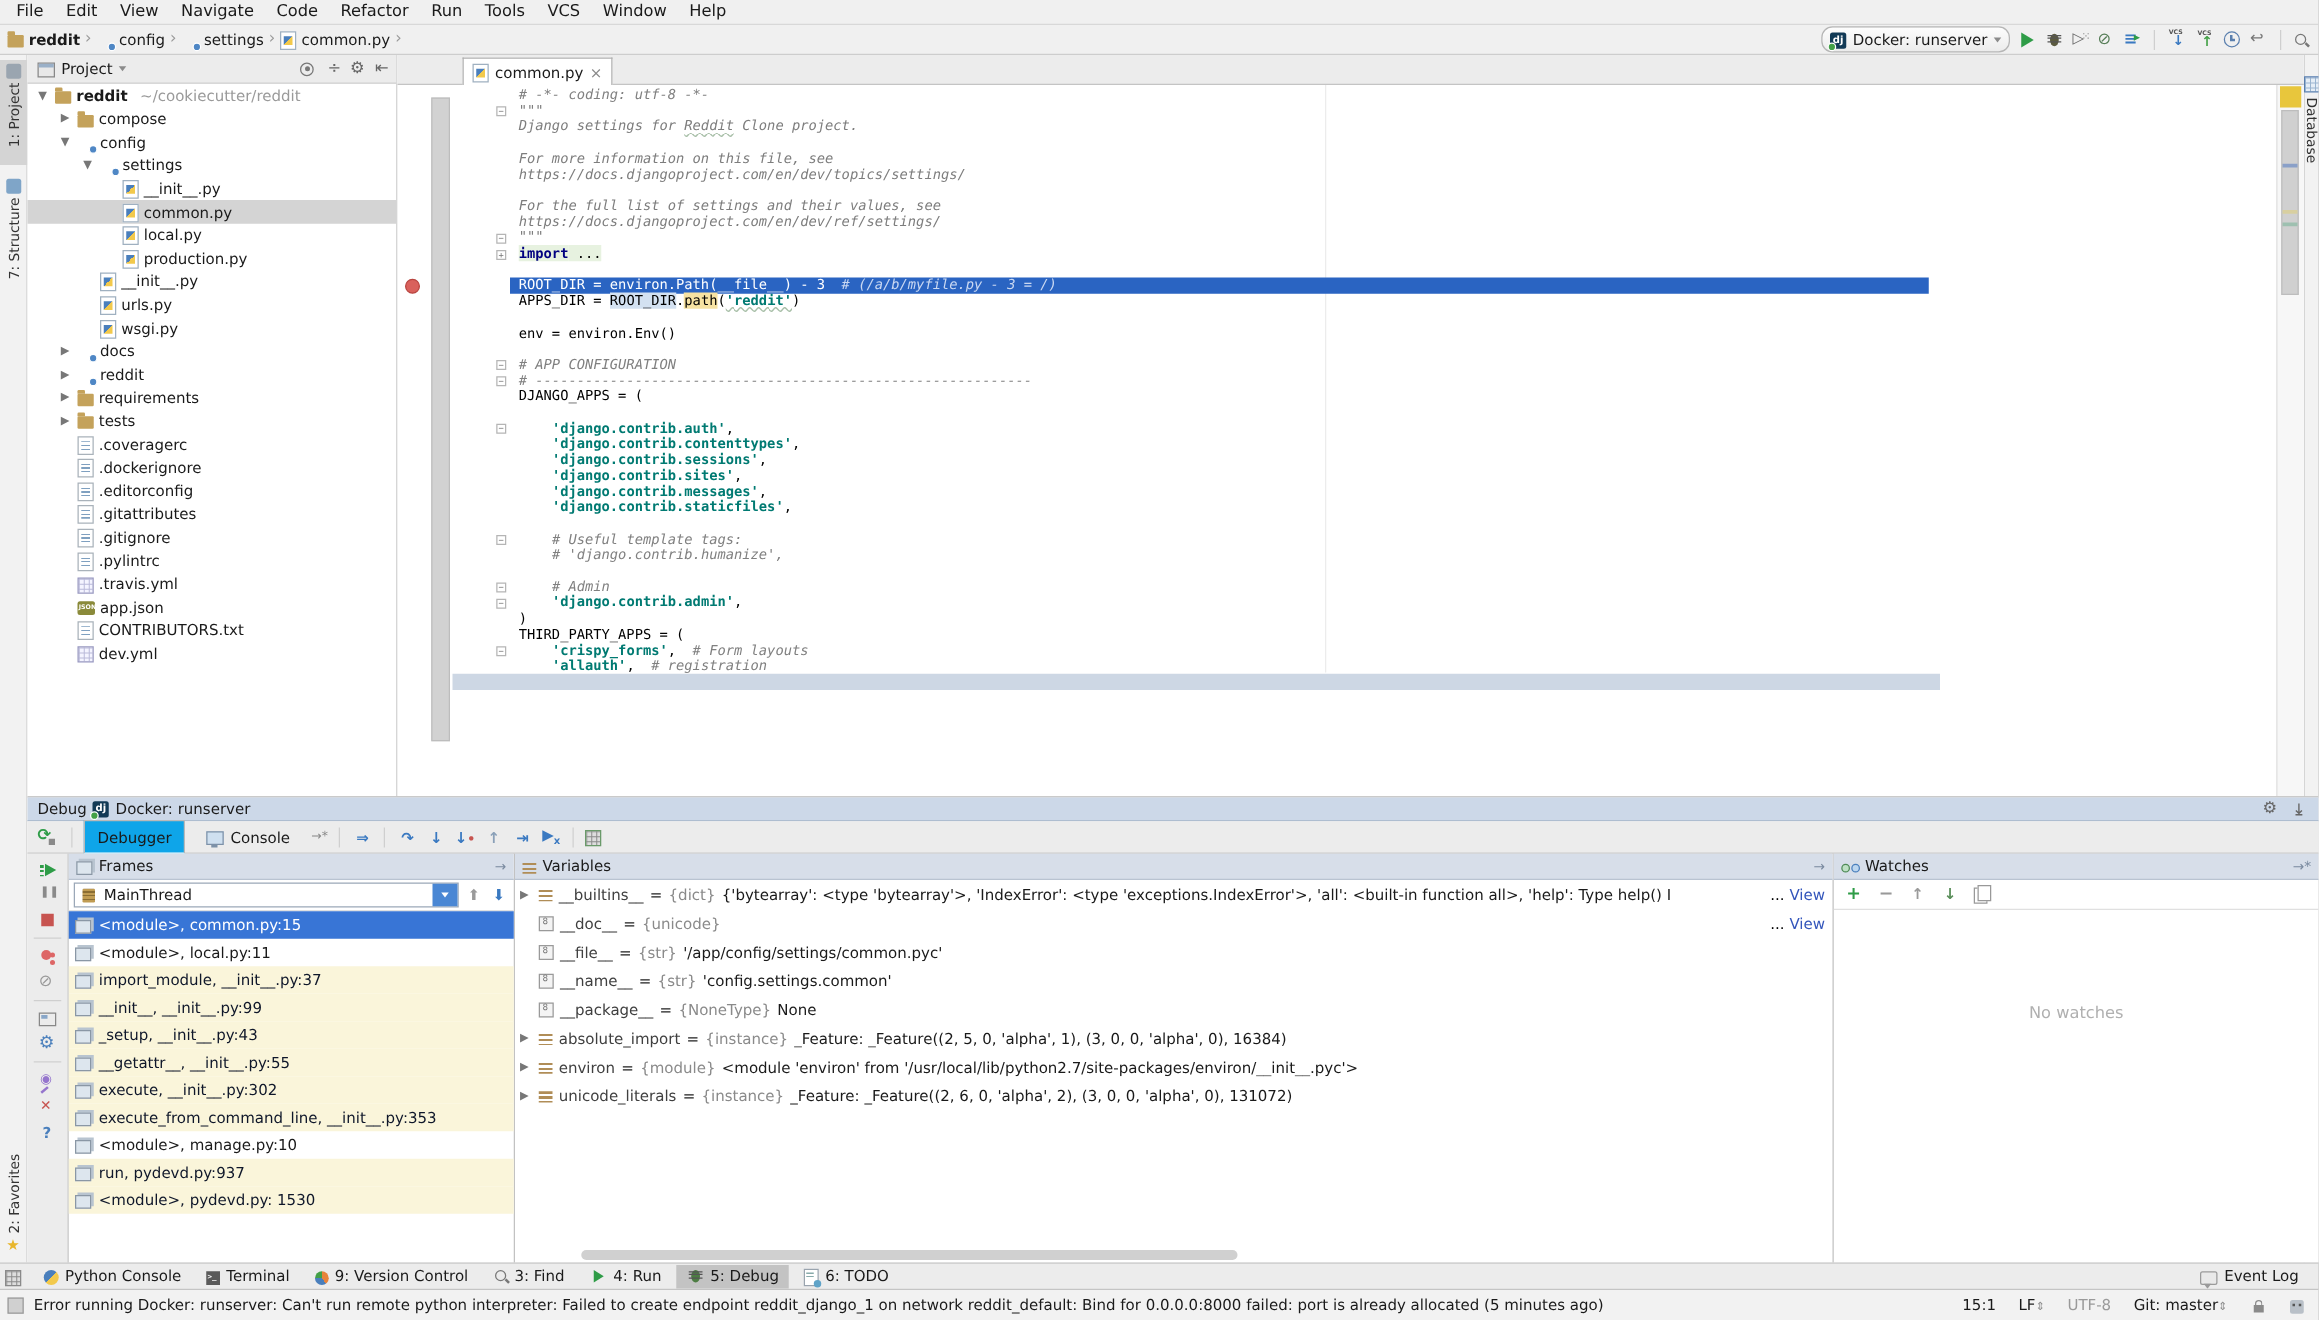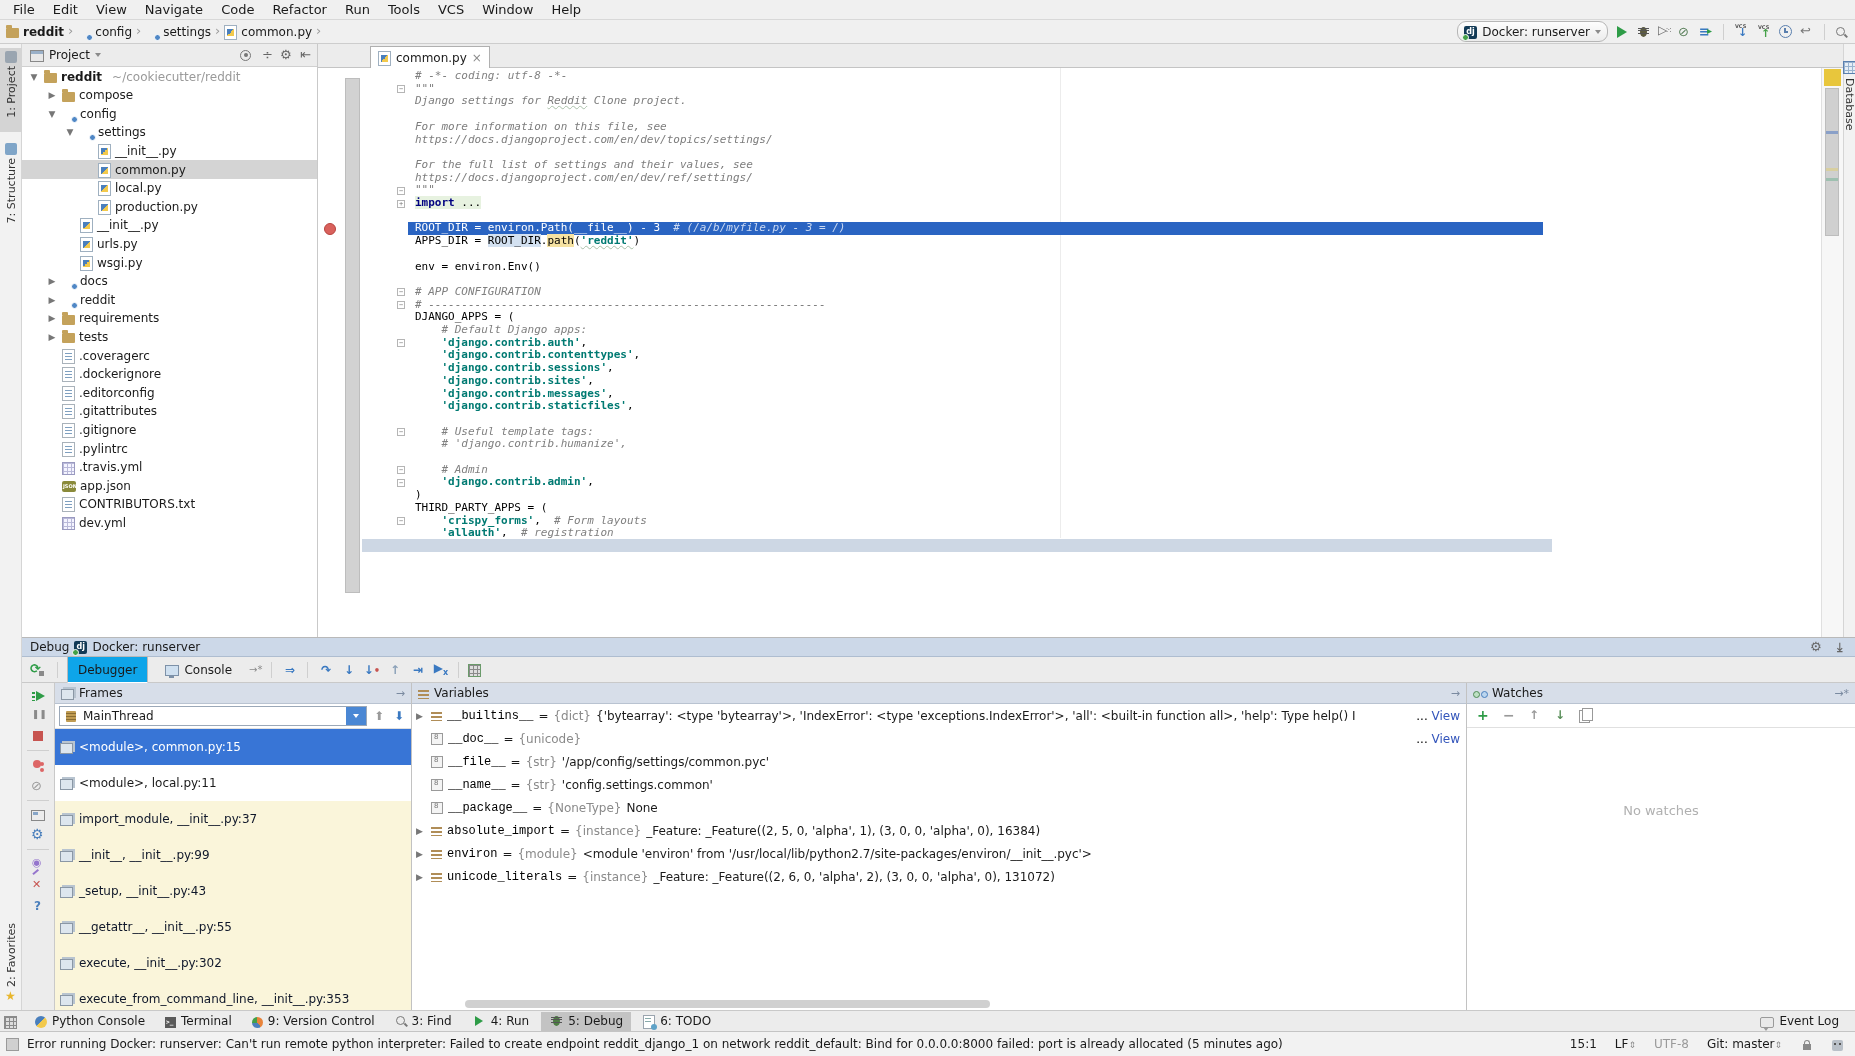--- a/index.html
+++ b/index.html
@@ -177,27 +177,27 @@
   .dbg-ltools{position:absolute;left:0;top:0;width:33px;height:100%;background:#ececec;border-right:1px solid #c9c9c9;box-sizing:border-box;display:flex;flex-direction:column;align-items:center;gap:7px;padding-top:6px;}
   .lsep{width:22px;height:1px;background:#cfcfcf;}
   .pane-header{height:21px;background:#d7dee9;border-bottom:1px solid #b9c3d1;box-sizing:border-box;display:flex;align-items:center;gap:5px;padding:0 6px;font-size:12px;}
   .pane-header .parr{margin-left:auto;color:#7a8aa0;font-size:11px;}
   .frames{position:absolute;left:33px;top:0;width:357px;height:100%;border-right:1px solid #c2c2c2;box-sizing:border-box;}
   .threadrow{height:25px;display:flex;align-items:center;gap:4px;padding:2px 4px;border-bottom:1px solid #e0e0e0;box-sizing:border-box;}
   .threadcombo{flex:1;height:20px;border:1px solid #9ba8b8;background:#fff;display:flex;align-items:center;gap:5px;padding-left:4px;box-sizing:border-box;}
   .threadcombo .btn{margin-left:auto;width:20px;height:18px;background:#4a87d4;display:flex;align-items:center;justify-content:center;}
   .threadcombo .btn .caret{border-top-color:#fff;}
   .flist{position:relative;}
-  .frow{height:36px;display:flex;align-items:center;gap:6px;padding-left:5px;white-space:nowrap;overflow:hidden;font-size:12px;}
+  .frow{height:22px;display:flex;align-items:center;gap:6px;padding-left:5px;white-space:nowrap;overflow:hidden;font-size:12px;}
   .frow.selected{background:#3875d6;color:#fff;}
   .frow.lib{background:#faf5da;color:#0f172a;}
   .vars{position:absolute;left:390px;top:0;width:1055px;height:100%;border-right:1px solid #c2c2c2;box-sizing:border-box;}
   .vrow{height:23px;display:flex;align-items:center;gap:5px;padding:0 6px 0 4px;white-space:nowrap;font-size:12px;}
   .vexp{width:10px;color:#777;font-size:9px;flex:none;}
-  .vname{color:#000000;font-family:Liberation Mono, monospace;}
+  .vname{color:#404040;}
   .vtype{color:#8a8a8a;}
   .vval{overflow:hidden;text-overflow:clip;flex:0 1 auto;}
   .vview{margin-left:auto;flex:none;color:#000;}
   .vview .lnk{color:#3355bb;}
   .hscroll{position:absolute;left:53px;bottom:3px;width:525px;height:8px;background:#d0d0d0;border-radius:4px;}
   .watches{position:absolute;left:1445px;top:0;width:388px;height:100%;}
   .wtools{height:24px;border-bottom:1px solid #e0e0e0;display:flex;align-items:center;gap:12px;padding:0 8px;box-sizing:border-box;}
   .wempty{position:absolute;left:0;top:120px;width:100%;text-align:center;color:#b0b0b0;font-size:13px;}
   
   .twbar{left:0;top:1010px;width:1855px;height:21px;background:#ececec;border-top:1px solid #c9c9c9;box-sizing:border-box;display:flex;align-items:center;padding:0 8px 0 4px;gap:4px;}
@@ -471,21 +471,20 @@
         <div class="cl" style="top: 129px;"><span class="foldm">+</span><span class="ct"><span class="c-kw fb">import</span><span class="c-pl fb"> ...</span></span></div>
         <div class="cl" style="top: 141.7px;"><span class="ct"></span></div>
         <div class="cl" style="top: 154.4px;"><div class="execbg"></div><span class="bp"></span><span class="ct"><span class="c-xc">ROOT_DIR = environ.Path(__file__) - 3  </span><span class="c-xm"># (/a/b/myfile.py - 3 = /)</span></span></div>
         <div class="cl" style="top: 167.1px;"><span class="ct"><span class="c-pl">APPS_DIR = </span><span class="c-pl hlr">ROOT_DIR</span><span class="c-pl">.</span><span class="c-pl hlw">path</span><span class="c-pl">(</span><span class="c-str typo">'reddit'</span><span class="c-pl">)</span></span></div>
         <div class="cl" style="top: 179.8px;"><span class="ct"></span></div>
         <div class="cl" style="top: 192.5px;"><span class="ct"><span class="c-pl">env = environ.Env()</span></span></div>
         <div class="cl" style="top: 205.2px;"><span class="ct"></span></div>
         <div class="cl" style="top: 217.9px;"><span class="foldm">−</span><span class="ct"><span class="c-cm"># APP CONFIGURATION</span></span></div>
         <div class="cl" style="top: 230.6px;"><span class="foldm">−</span><span class="ct"><span class="c-cm"># ------------------------------------------------------------</span></span></div>
         <div class="cl" style="top: 243.3px;"><span class="ct"><span class="c-pl">DJANGO_APPS = (</span></span></div>
-        <div class="cl" style="top: 256px;"><span class="ct"><span class="c-pl">    </span><span class="c-cm"># Default Django apps:</span></span></div>
         <div class="cl" style="top: 268.7px;"><span class="foldm">−</span><span class="ct"><span class="c-pl">    </span><span class="c-str">'django.contrib.auth'</span><span class="c-pl">,</span></span></div>
         <div class="cl" style="top: 281.4px;"><span class="ct"><span class="c-pl">    </span><span class="c-str">'django.contrib.contenttypes'</span><span class="c-pl">,</span></span></div>
         <div class="cl" style="top: 294.1px;"><span class="ct"><span class="c-pl">    </span><span class="c-str">'django.contrib.sessions'</span><span class="c-pl">,</span></span></div>
         <div class="cl" style="top: 306.8px;"><span class="ct"><span class="c-pl">    </span><span class="c-str">'django.contrib.sites'</span><span class="c-pl">,</span></span></div>
         <div class="cl" style="top: 319.5px;"><span class="ct"><span class="c-pl">    </span><span class="c-str">'django.contrib.messages'</span><span class="c-pl">,</span></span></div>
         <div class="cl" style="top: 332.2px;"><span class="ct"><span class="c-pl">    </span><span class="c-str">'django.contrib.staticfiles'</span><span class="c-pl">,</span></span></div>
         <div class="cl" style="top: 344.9px;"><span class="ct"></span></div>
         <div class="cl" style="top: 357.6px;"><span class="foldm">−</span><span class="ct"><span class="c-pl">    </span><span class="c-cm"># Useful template tags:</span></span></div>
         <div class="cl" style="top: 370.3px;"><span class="ct"><span class="c-pl">    </span><span class="c-cm"># 'django.contrib.humanize',</span></span></div>
         <div class="cl" style="top: 383px;"><span class="ct"></span></div>

